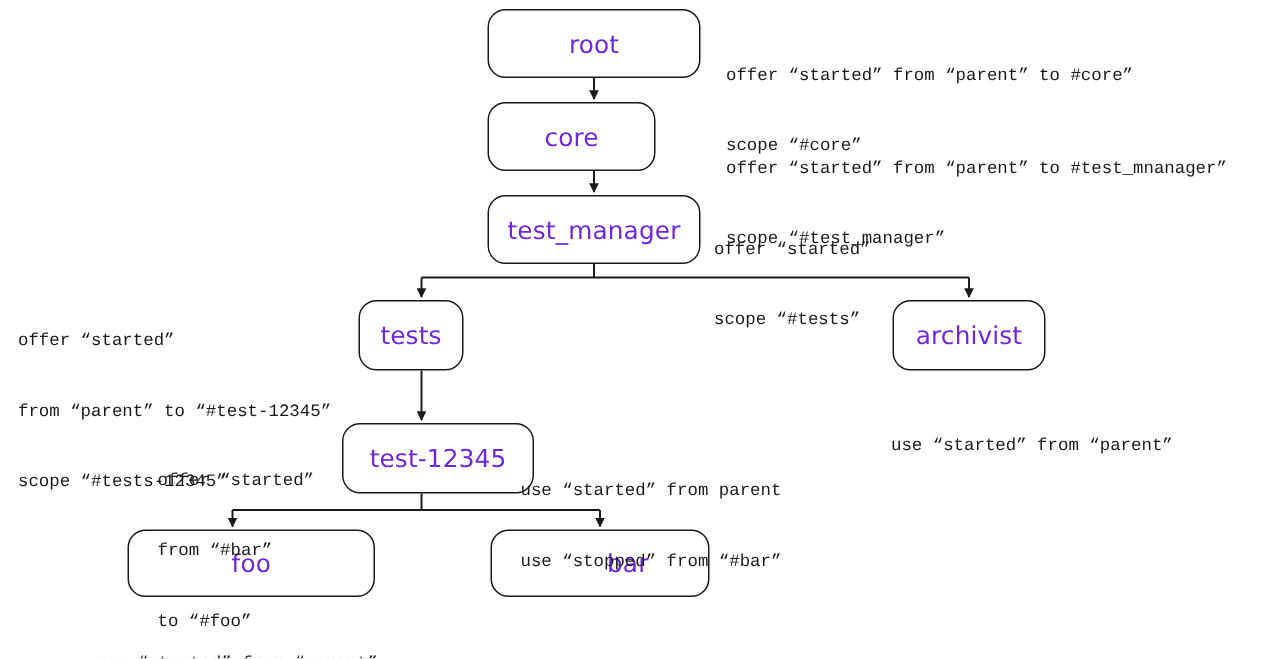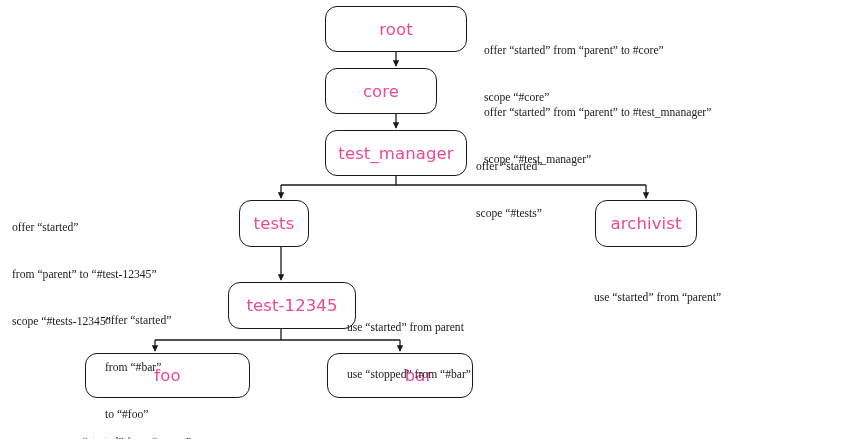--- a/index.html
+++ b/index.html
@@ -25,30 +25,30 @@
   }
   .node {
     position: absolute;
     box-sizing: border-box;
     border: 1.4px solid #1a1a1a;
     border-radius: 12px;
     background: #ffffff;
     display: flex;
     align-items: center;
     justify-content: center;
-    color: #ec4899;
+    color: #6d28d9;
     font-family: "DejaVu Sans", sans-serif;
     font-size: 16.5px;
     letter-spacing: 0.1px;
     white-space: nowrap;
   }
   .anno {
     position: absolute;
     color: #1a1a1a;
-    font-family: Liberation Serif, serif;
+    font-family: Liberation Mono, monospace;
     font-size: 11.6px;
     line-height: 15.6px;
     white-space: pre;
   }
 </style>
 </head>
 <body>
 
 <div id="canvas">
 

